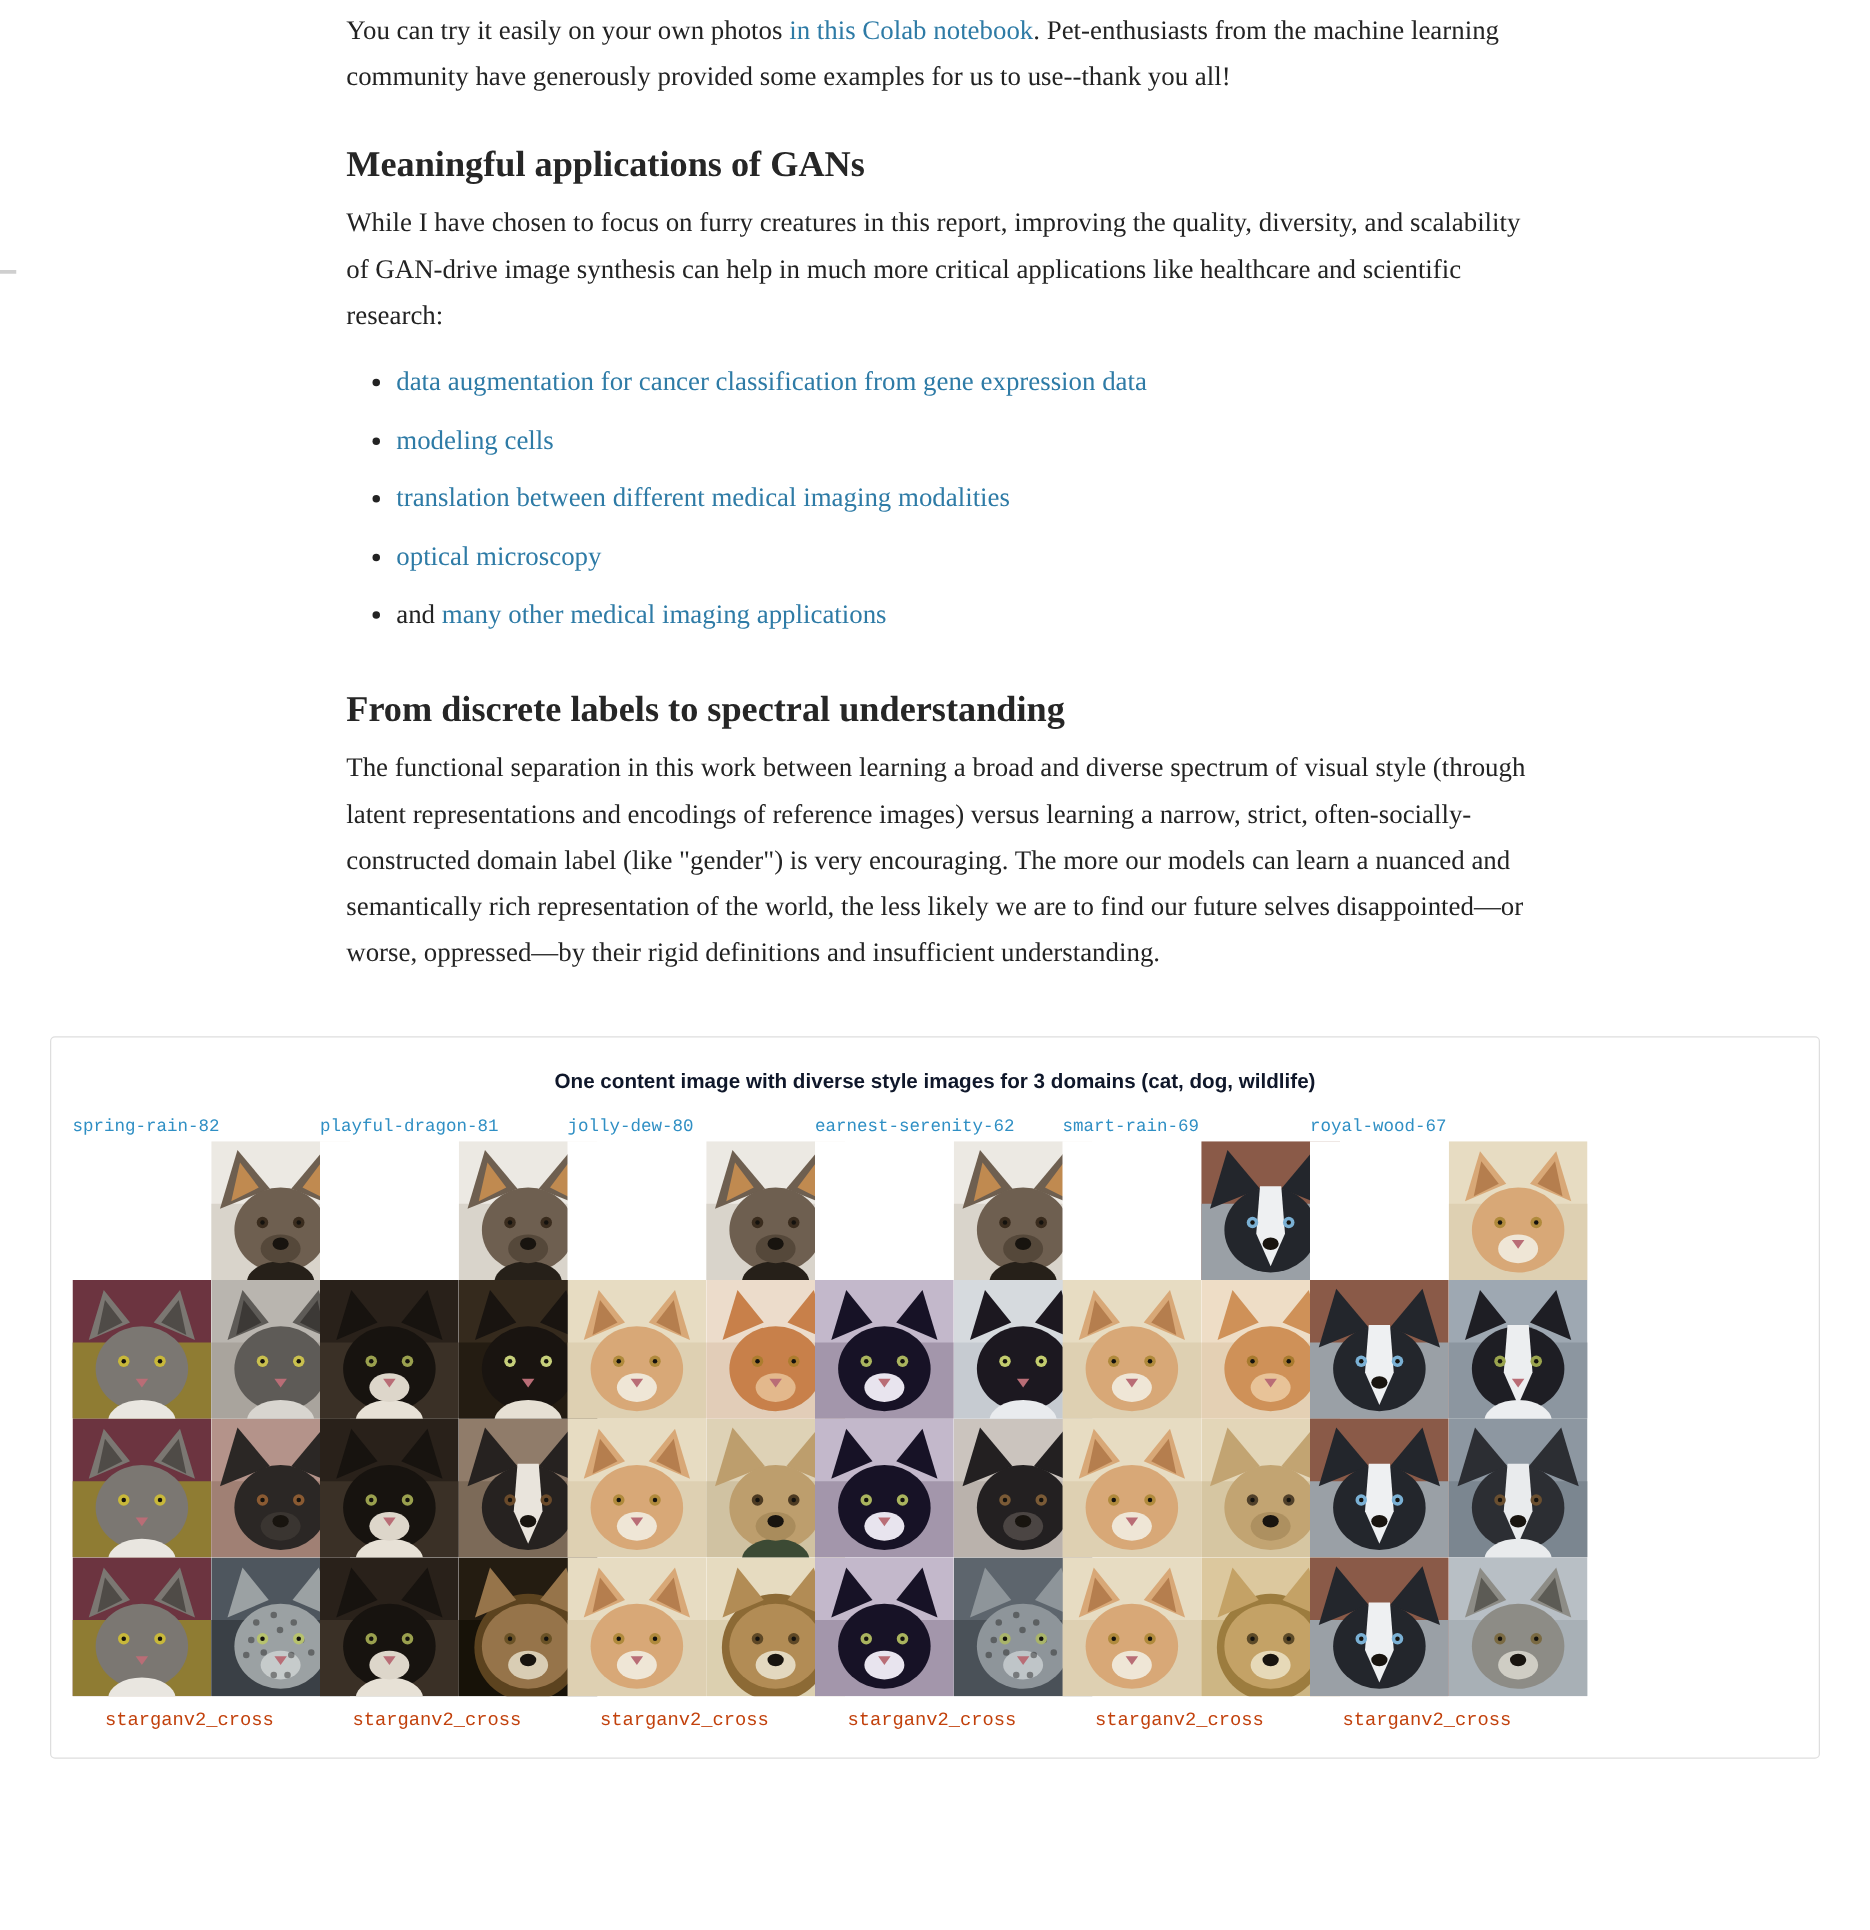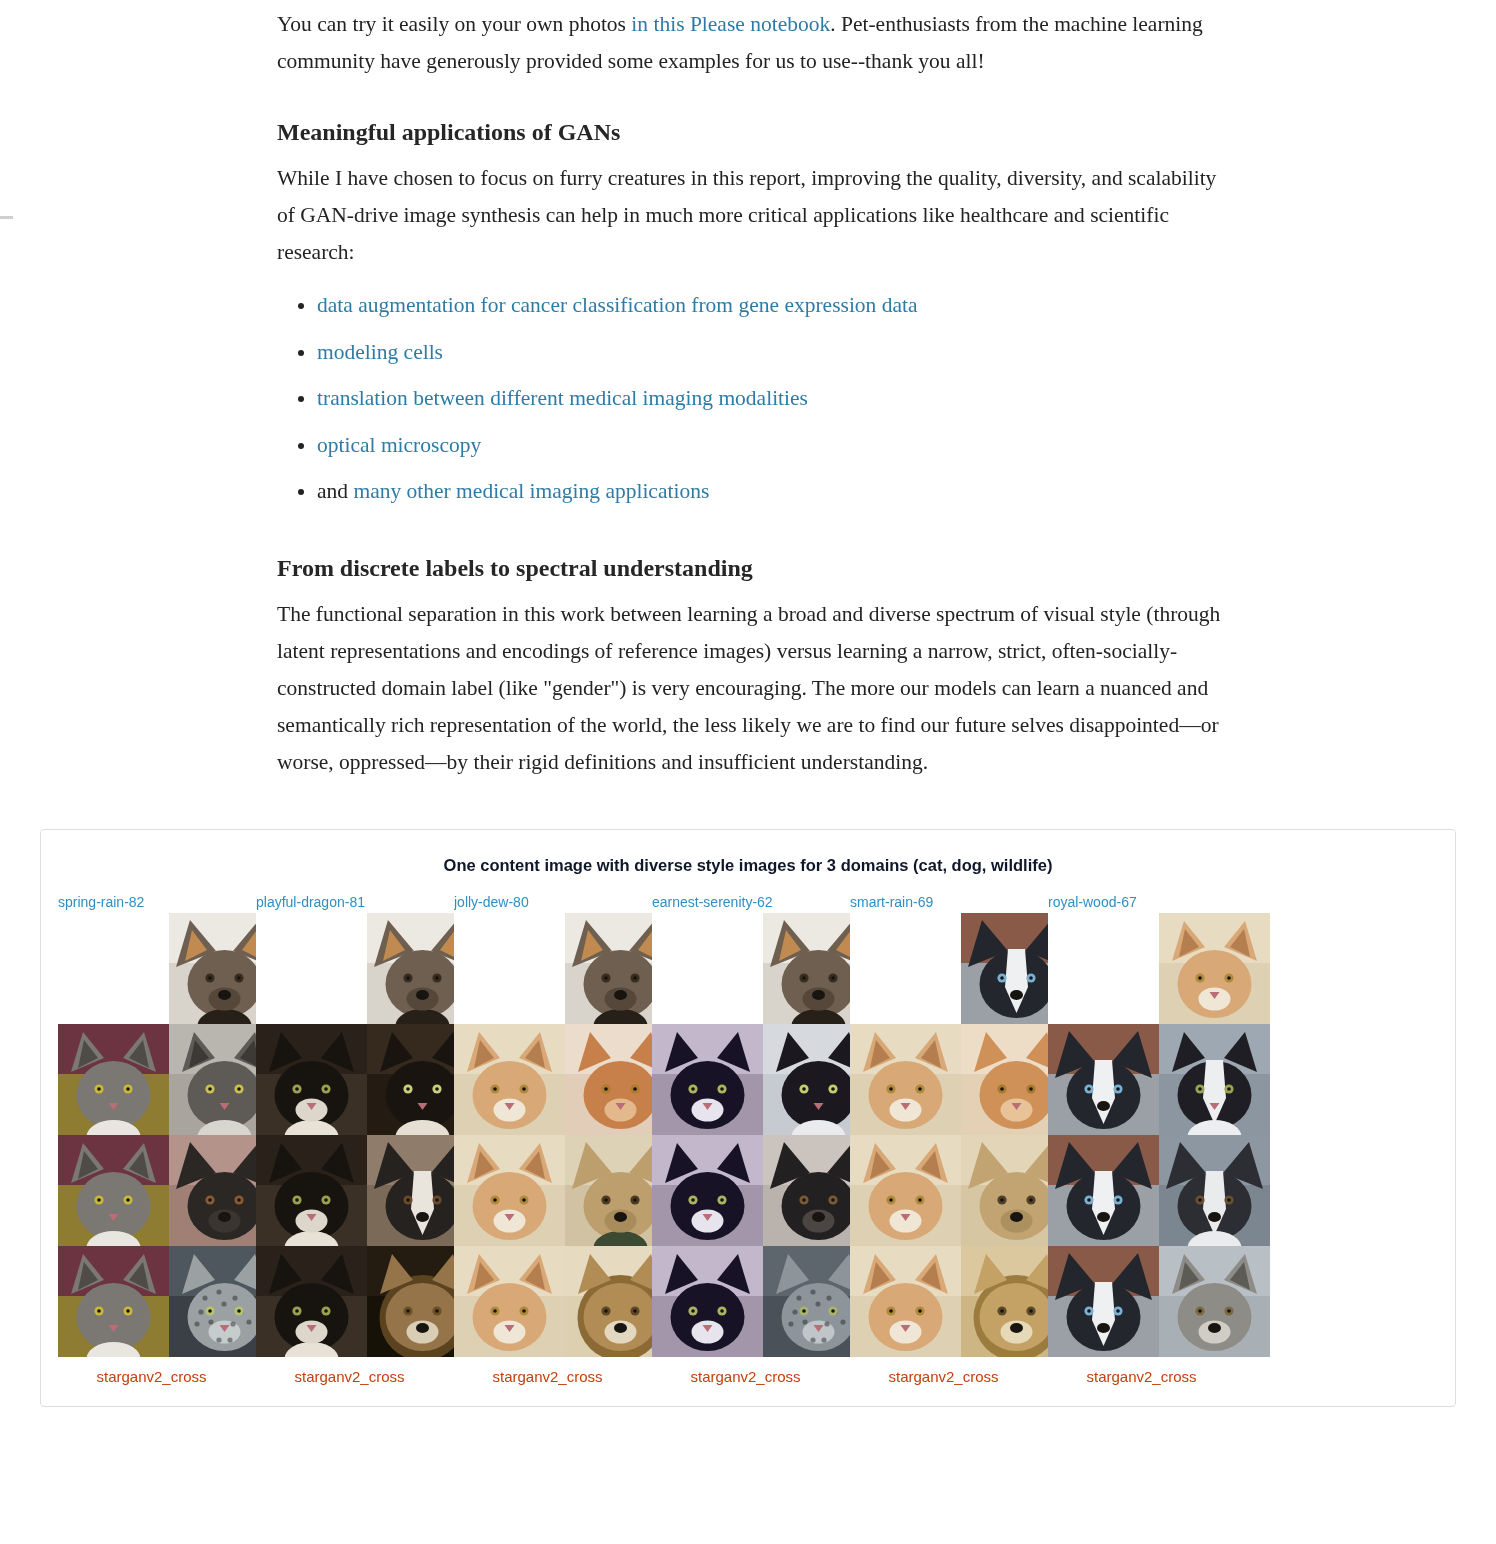--- a/index.html
+++ b/index.html
@@ -5,47 +5,47 @@
   html,body{margin:0;padding:0;}
   body{
     width:1496px;height:1544px;overflow:hidden;background:#ffffff;
     font-family:"Liberation Serif", serif;color:#232323;position:relative;
   }
   .edge-tick{position:absolute;left:0;top:216px;width:13px;height:3px;background:#cfcfcf;}
   .article{margin-left:277px;width:945px;padding-top:6px;font-size:21.5px;line-height:37px;}
   .article p{margin:0;}
   .p1{margin-bottom:26px !important;}
   a.lnk{color:#2e7ba6;text-decoration:none;cursor:pointer;}
-  h2.sec{font-size:24px;line-height:40px;font-weight:bold;color:#262626;margin:0;}
+  h2.sec{font-size:29px;line-height:40px;font-weight:bold;color:#262626;margin:0;}
   .h-first{margin-top:32px !important;margin-bottom:8px !important;}
   .h-second{margin-top:38px !important;margin-bottom:8px !important;}
   ul.links{margin:16px 0 0 0;padding-left:40px;}
   ul.links li{margin-bottom:9.5px;line-height:37px;}
   .panel{
     box-sizing:border-box;margin:48px 0 0 40px;width:1416px;height:578px;
     border:1px solid #dedede;border-radius:4px;background:#ffffff;
     font-family:"Liberation Sans", sans-serif;overflow:hidden;
   }
   .panel-title{margin-top:26px;text-align:center;font-size:16.5px;font-weight:bold;color:#0f172a;}
   .cols{display:flex;gap:11px;padding:0 12px 0 17px;margin-top:16px;}
-  .col{width:187px;flex:0 0 auto;}
+  .col{width:187px;flex:0 0 auto;font-family:Liberation Mono, monospace;}
   .run-label{font-size:14px;line-height:22px;height:22px;color:#2f8fc4;cursor:pointer;white-space:nowrap;overflow:hidden;}
   .grid{display:grid;grid-template-columns:111px 111px;width:222px;}
   .cell{width:111px;height:111px;}
   .cell svg{display:block;}
   .cell.empty{background:#ffffff;}
   .caption{margin-top:11px;text-align:center;font-size:15px;color:#c2410c;}
 </style>
 </head>
 <body>
 
 <div class="edge-tick"></div>
 
 <div class="article">
-  <p class="p1"><span>You can try it easily on your own photos </span><a class="lnk">in this Please notebook</a><span>. Pet-enthusiasts from the machine learning community have generously provided some examples for us to use--thank you all!</span></p>
+  <p class="p1"><span>You can try it easily on your own photos </span><a class="lnk">in this Colab notebook</a><span>. Pet-enthusiasts from the machine learning community have generously provided some examples for us to use--thank you all!</span></p>
 
   <h2 class="sec h-first">Meaningful applications of GANs</h2>
   <p>While I have chosen to focus on furry creatures in this report, improving the quality, diversity, and scalability of GAN-drive image synthesis can help in much more critical applications like healthcare and scientific research:</p>
 
   <ul class="links">
     <li><a class="lnk">data augmentation for cancer classification from gene expression data</a></li>
     <li><a class="lnk">modeling cells</a></li>
     <li><a class="lnk">translation between different medical imaging modalities</a></li>
     <li><a class="lnk">optical microscopy</a></li>
     <li><span>and </span><a class="lnk">many other medical imaging applications</a></li>

